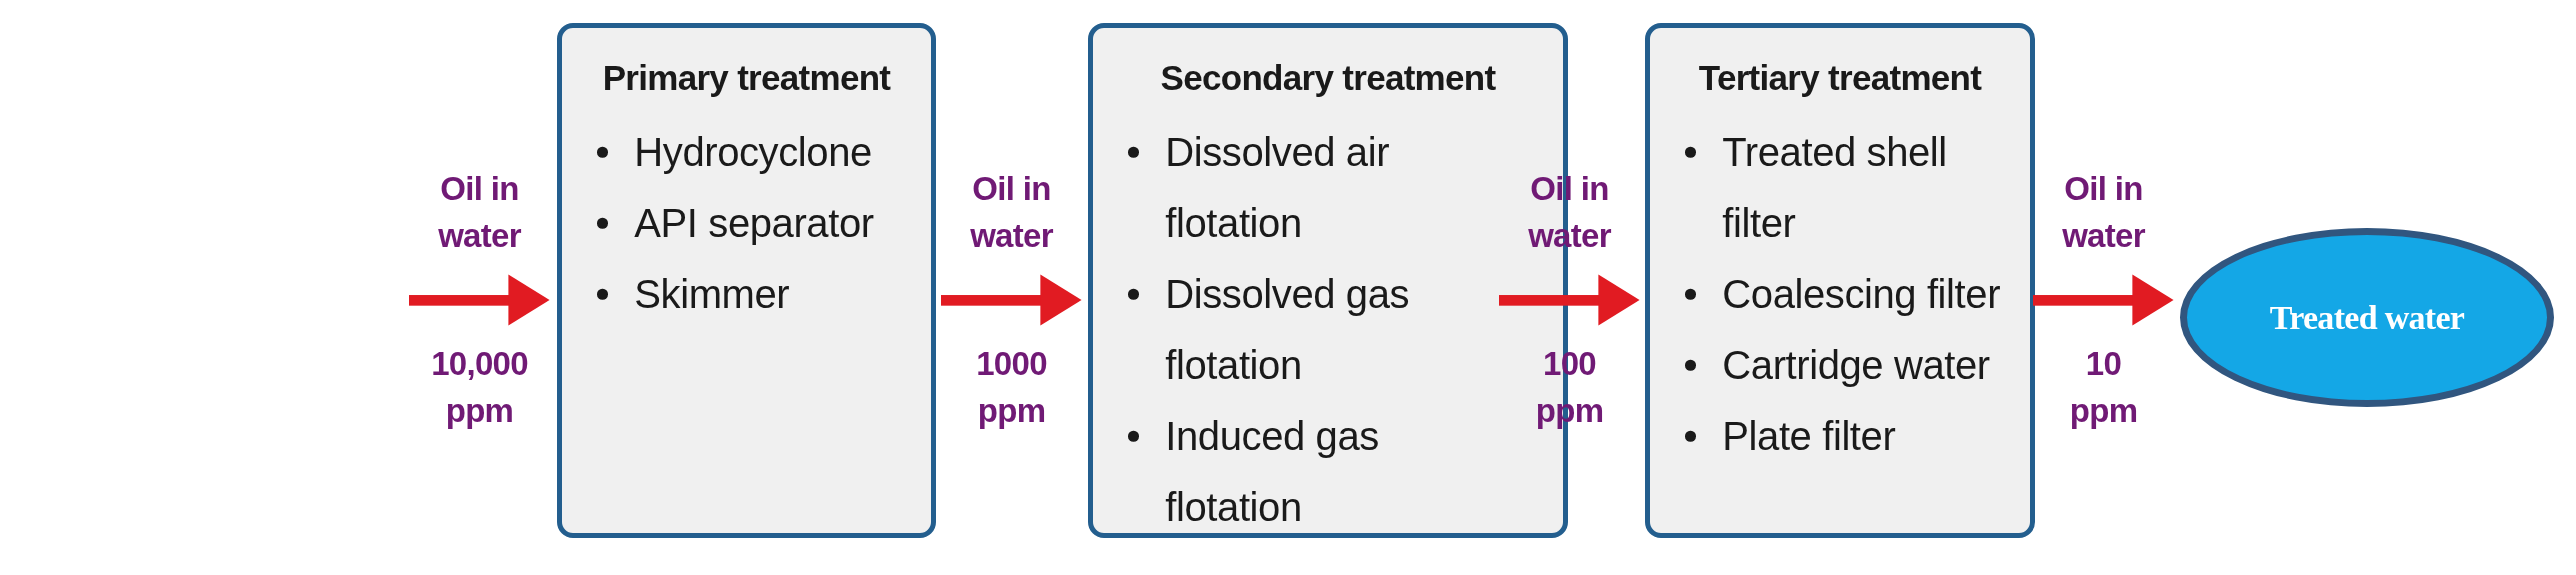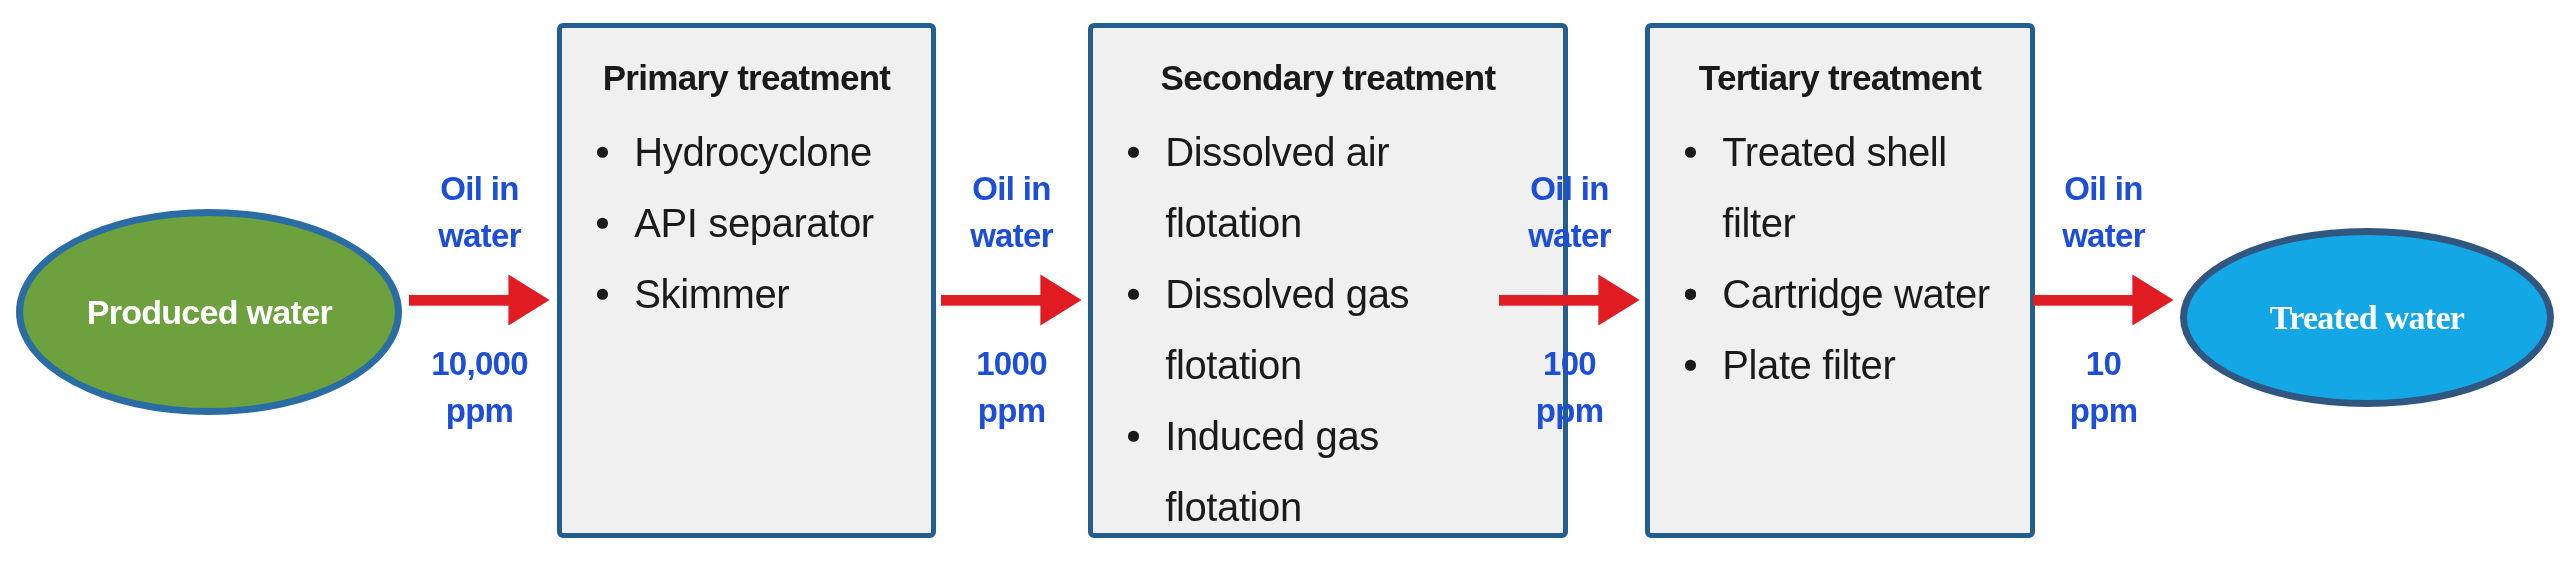--- a/index.html
+++ b/index.html
@@ -30,21 +30,21 @@
     background:var(--cyan,#14a7e6);
     border:7.8px solid var(--cyan-border,#31567f);
     font-family:Liberation Serif, serif;
   }
   
   .tbox{
     position:absolute;top:23.4px;height:515px;
     box-sizing:border-box;
     background:var(--box-fill,#f0f0f0);
     border:5.7px solid var(--box-border,#235e8e);
-    border-radius:6px;
+    border-radius:16px;
     padding:28px 21px 0 21px;
   }
   .tbox-primary{left:557px;width:379px;}
   .tbox-secondary{left:1088px;width:480px;}
   .tbox-tertiary{left:1645px;width:390px;}
   .tbox-title{
     text-align:center;
     font-weight:bold;font-size:35px;line-height:44px;
     letter-spacing:-0.7px;
     margin:0 0 17px 0;
@@ -68,34 +68,31 @@
     position:absolute;top:165px;width:163px;
     display:flex;flex-direction:column;align-items:center;
     text-align:center;
   }
   .ag1{left:398px;}
   .ag2{left:930px;}
   .ag3{left:1488px;}
   .ag4{left:2022px;}
   .alabel{
     font-weight:bold;font-size:33px;line-height:47px;
-    letter-spacing:-0.7px;color:#1d4ed8;
+    letter-spacing:-0.7px;color:#701a75;
   }
   .alabel span{display:block;}
   .arrow-svg{width:142px;height:60px;margin:11.3px 0 10px 0;display:block;}
   .arrow-svg .red{fill:var(--arrow-red,#e11b22);}
 </style>
 </head>
 <body>
 
 <div class="canvas">
 
-  <div class="node node-produced">
-    <span>Produced water</span>
-  </div>
 
   <div class="agroup ag1">
     <div class="alabel">
       <span>Oil in</span>
       <span>water</span>
     </div>
     <svg class="arrow-svg" viewBox="0 0 200 84">
       <rect class="red" x="0" y="35" width="152" height="15"></rect>
       <polygon class="red" points="140,6 198,42 140,78"></polygon>
     </svg>
@@ -176,20 +173,21 @@
 
   <div class="tbox tbox-tertiary">
     <div class="tbox-title">Tertiary treatment</div>
     <ul>
       <li>
         <span class="dot"></span>
         <span class="iline">Treated shell filter</span>
       </li>
       <li>
         <span class="dot"></span>
+        <span class="iline">Coalescing filter</span>
       </li>
       <li>
         <span class="dot"></span>
         <span class="iline">Cartridge water</span>
       </li>
       <li>
         <span class="dot"></span>
         <span class="iline">Plate filter</span>
       </li>
     </ul>

